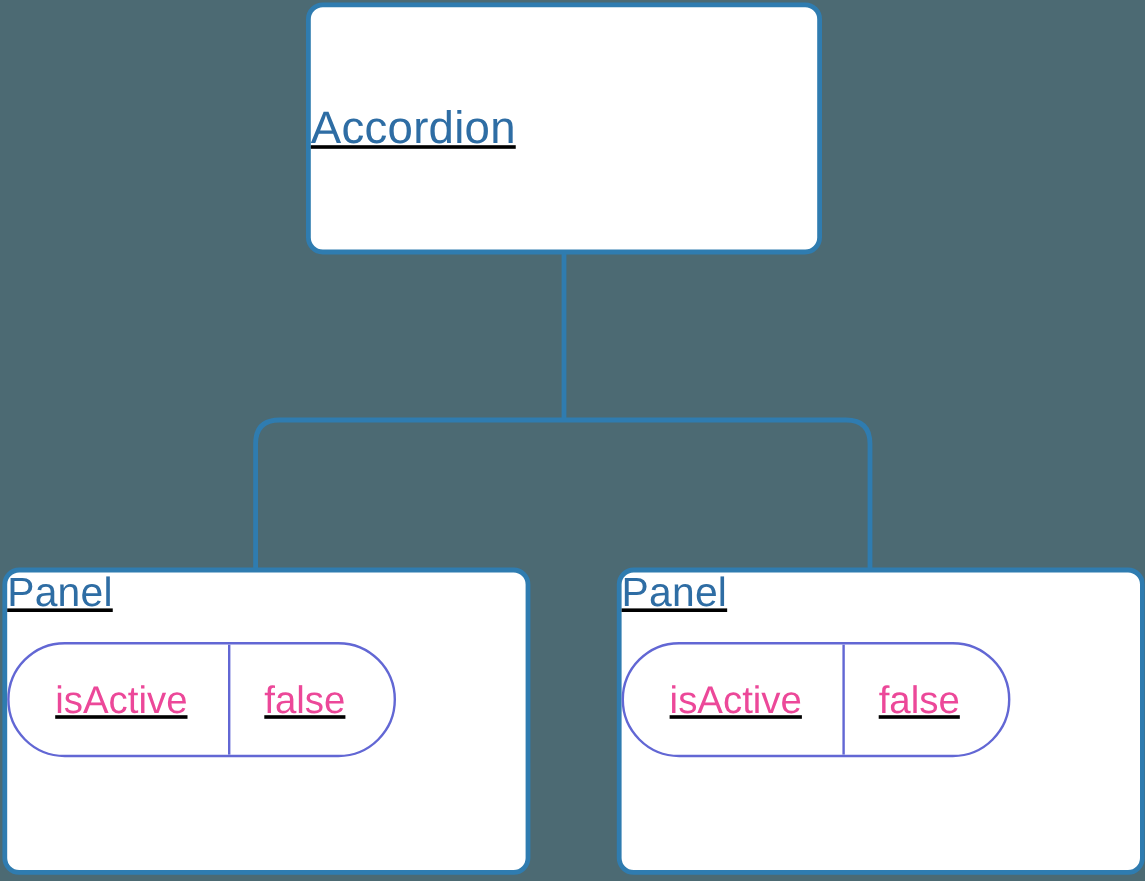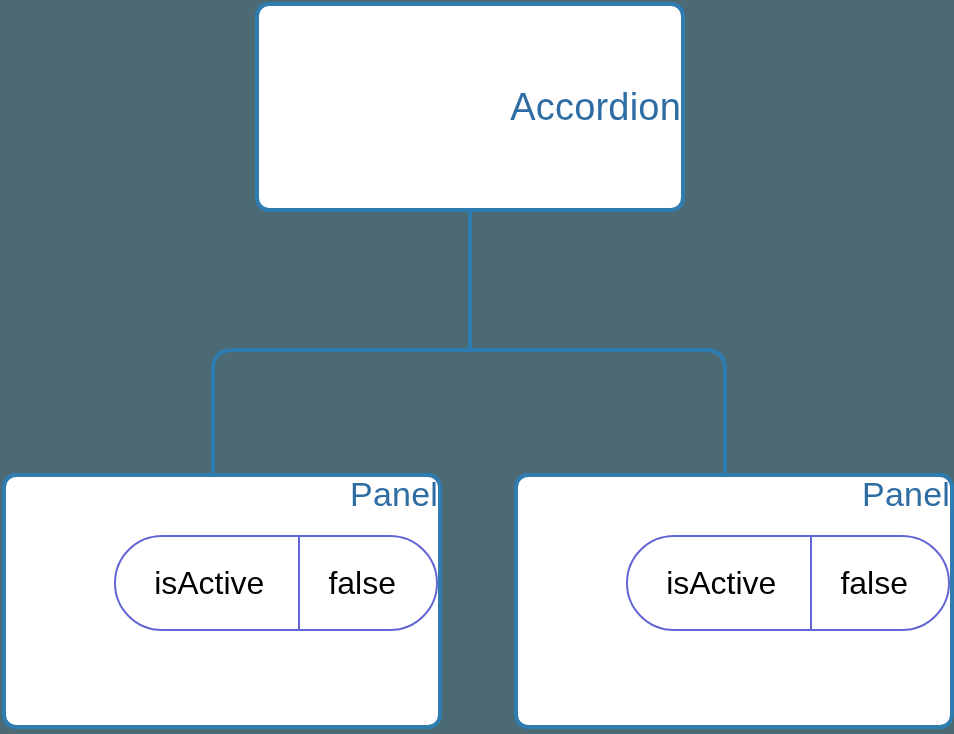--- a/index.html
+++ b/index.html
@@ -34,21 +34,22 @@
 
   
   .node {
     position: absolute;
     background: #ffffff;
     border: 4px solid #2f7cb0;
     border-radius: 14px;
     box-sizing: border-box;
     display: flex;
     flex-direction: column;
-    align-items: flex-end;
+    align-items: flex-start;
+    text-decoration: underline;
   }
 
   .node-root {
     left: 255px;
     top: 2px;
     width: 430px;
     height: 210px;
     justify-content: center;
   }
 
@@ -90,21 +91,21 @@
     height: 92px;
     margin-top: 24px;
     overflow: hidden;
   }
 
   .prop-key,
   .prop-value {
     display: flex;
     align-items: center;
     justify-content: center;
-    color: #000000;
+    color: #ec4899;
     font-size: 32px;
     line-height: 1;
     white-space: nowrap;
     box-sizing: border-box;
   }
 
   .prop-key {
     padding: 0 34px 0 38px;
     border-right: 2px solid #6267d4;
   }

